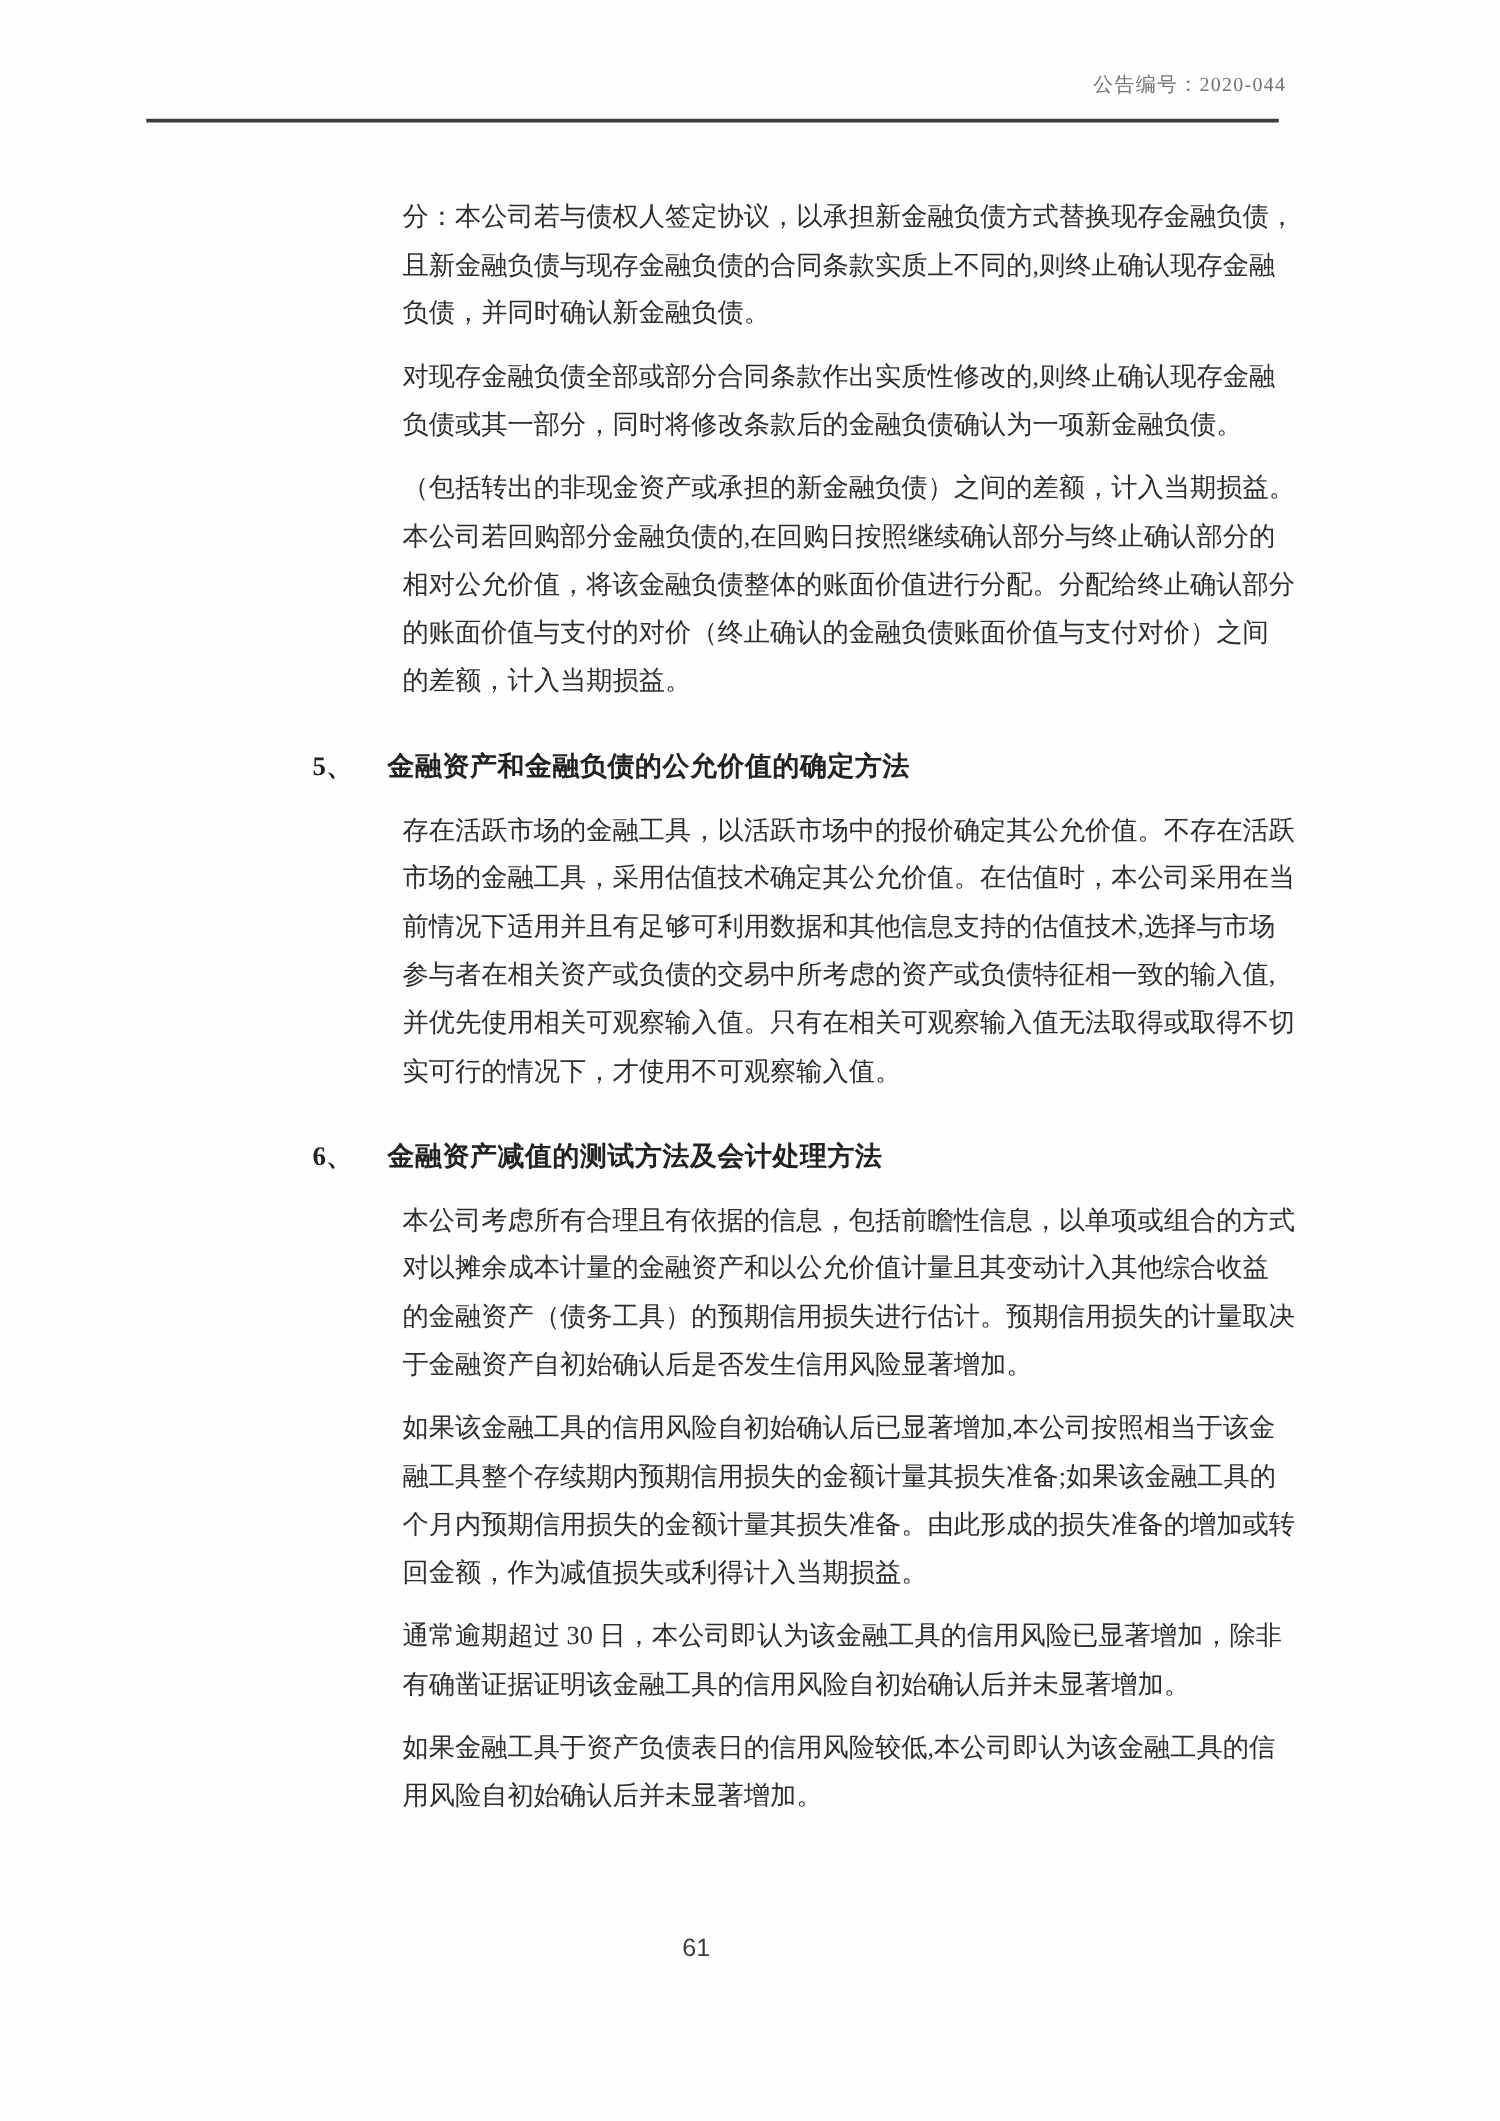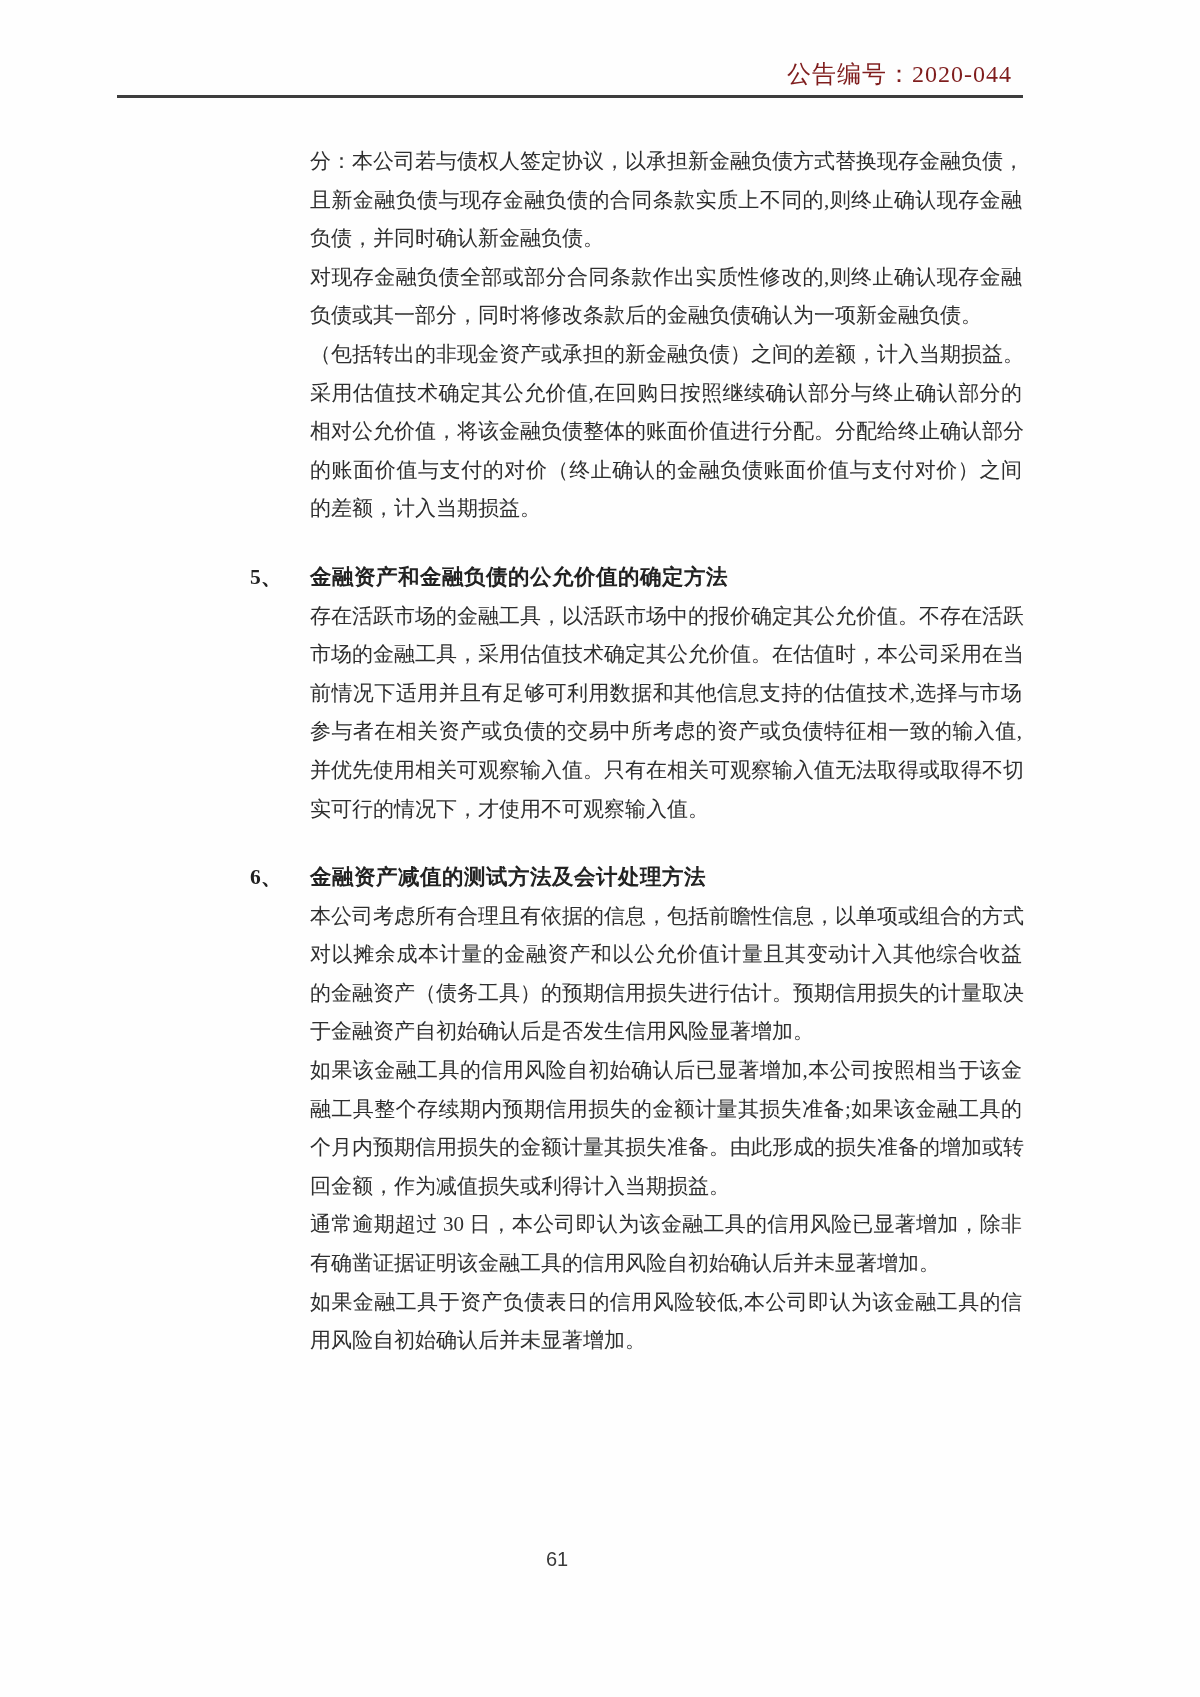--- a/index.html
+++ b/index.html
@@ -12,44 +12,44 @@
     width: 1200px;
     height: 1697px;
     background: #fefefe;
     overflow: hidden;
     font-family: "Liberation Serif", "DejaVu Serif", serif;
     color: #2e2e2e;
   }
   .doc-header {
     position: absolute;
     top: 58px;
-    left: 106px;
+    left: 123px;
     width: 906px;
     text-align: right;
-    font-size: 24px;
+    font-size: 16px;
     letter-spacing: 1px;
-    color: #7f1d1d;
+    color: #737373;
     white-space: nowrap;
   }
   .header-rule {
     position: absolute;
     top: 95px;
     left: 117px;
     width: 906px;
     height: 0;
     border-top: 3px solid #3d3d3d;
   }
   .document-body {
     position: absolute;
     top: 142px;
     left: 310px;
     width: 712px;
   }
   .paragraph {
-    margin: 0;
+    margin: 12px;
   }
   .line {
     font-size: 21px;
     line-height: 38.6px;
     height: 38.6px;
     white-space: nowrap;
     text-align: justify;
     text-align-last: justify;
     overflow: visible;
   }
@@ -97,21 +97,21 @@
         <div class="line">分：本公司若与债权人签定协议，以承担新金融负债方式替换现存金融负债，</div>
         <div class="line">且新金融负债与现存金融负债的合同条款实质上不同的,则终止确认现存金融</div>
         <div class="line last">负债，并同时确认新金融负债。</div>
       </div>
       <div class="paragraph">
         <div class="line">对现存金融负债全部或部分合同条款作出实质性修改的,则终止确认现存金融</div>
         <div class="line last">负债或其一部分，同时将修改条款后的金融负债确认为一项新金融负债。</div>
       </div>
       <div class="paragraph">
         <div class="line">（包括转出的非现金资产或承担的新金融负债）之间的差额，计入当期损益。</div>
-        <div class="line">采用估值技术确定其公允价值,在回购日按照继续确认部分与终止确认部分的</div>
+        <div class="line">本公司若回购部分金融负债的,在回购日按照继续确认部分与终止确认部分的</div>
         <div class="line">相对公允价值，将该金融负债整体的账面价值进行分配。分配给终止确认部分</div>
         <div class="line">的账面价值与支付的对价（终止确认的金融负债账面价值与支付对价）之间</div>
         <div class="line last">的差额，计入当期损益。</div>
       </div>
       <div class="heading"><span class="heading-number">5、</span><span class="heading-title">金融资产和金融负债的公允价值的确定方法</span></div>
       <div class="paragraph">
         <div class="line">存在活跃市场的金融工具，以活跃市场中的报价确定其公允价值。不存在活跃</div>
         <div class="line">市场的金融工具，采用估值技术确定其公允价值。在估值时，本公司采用在当</div>
         <div class="line">前情况下适用并且有足够可利用数据和其他信息支持的估值技术,选择与市场</div>
         <div class="line">参与者在相关资产或负债的交易中所考虑的资产或负债特征相一致的输入值,</div>

